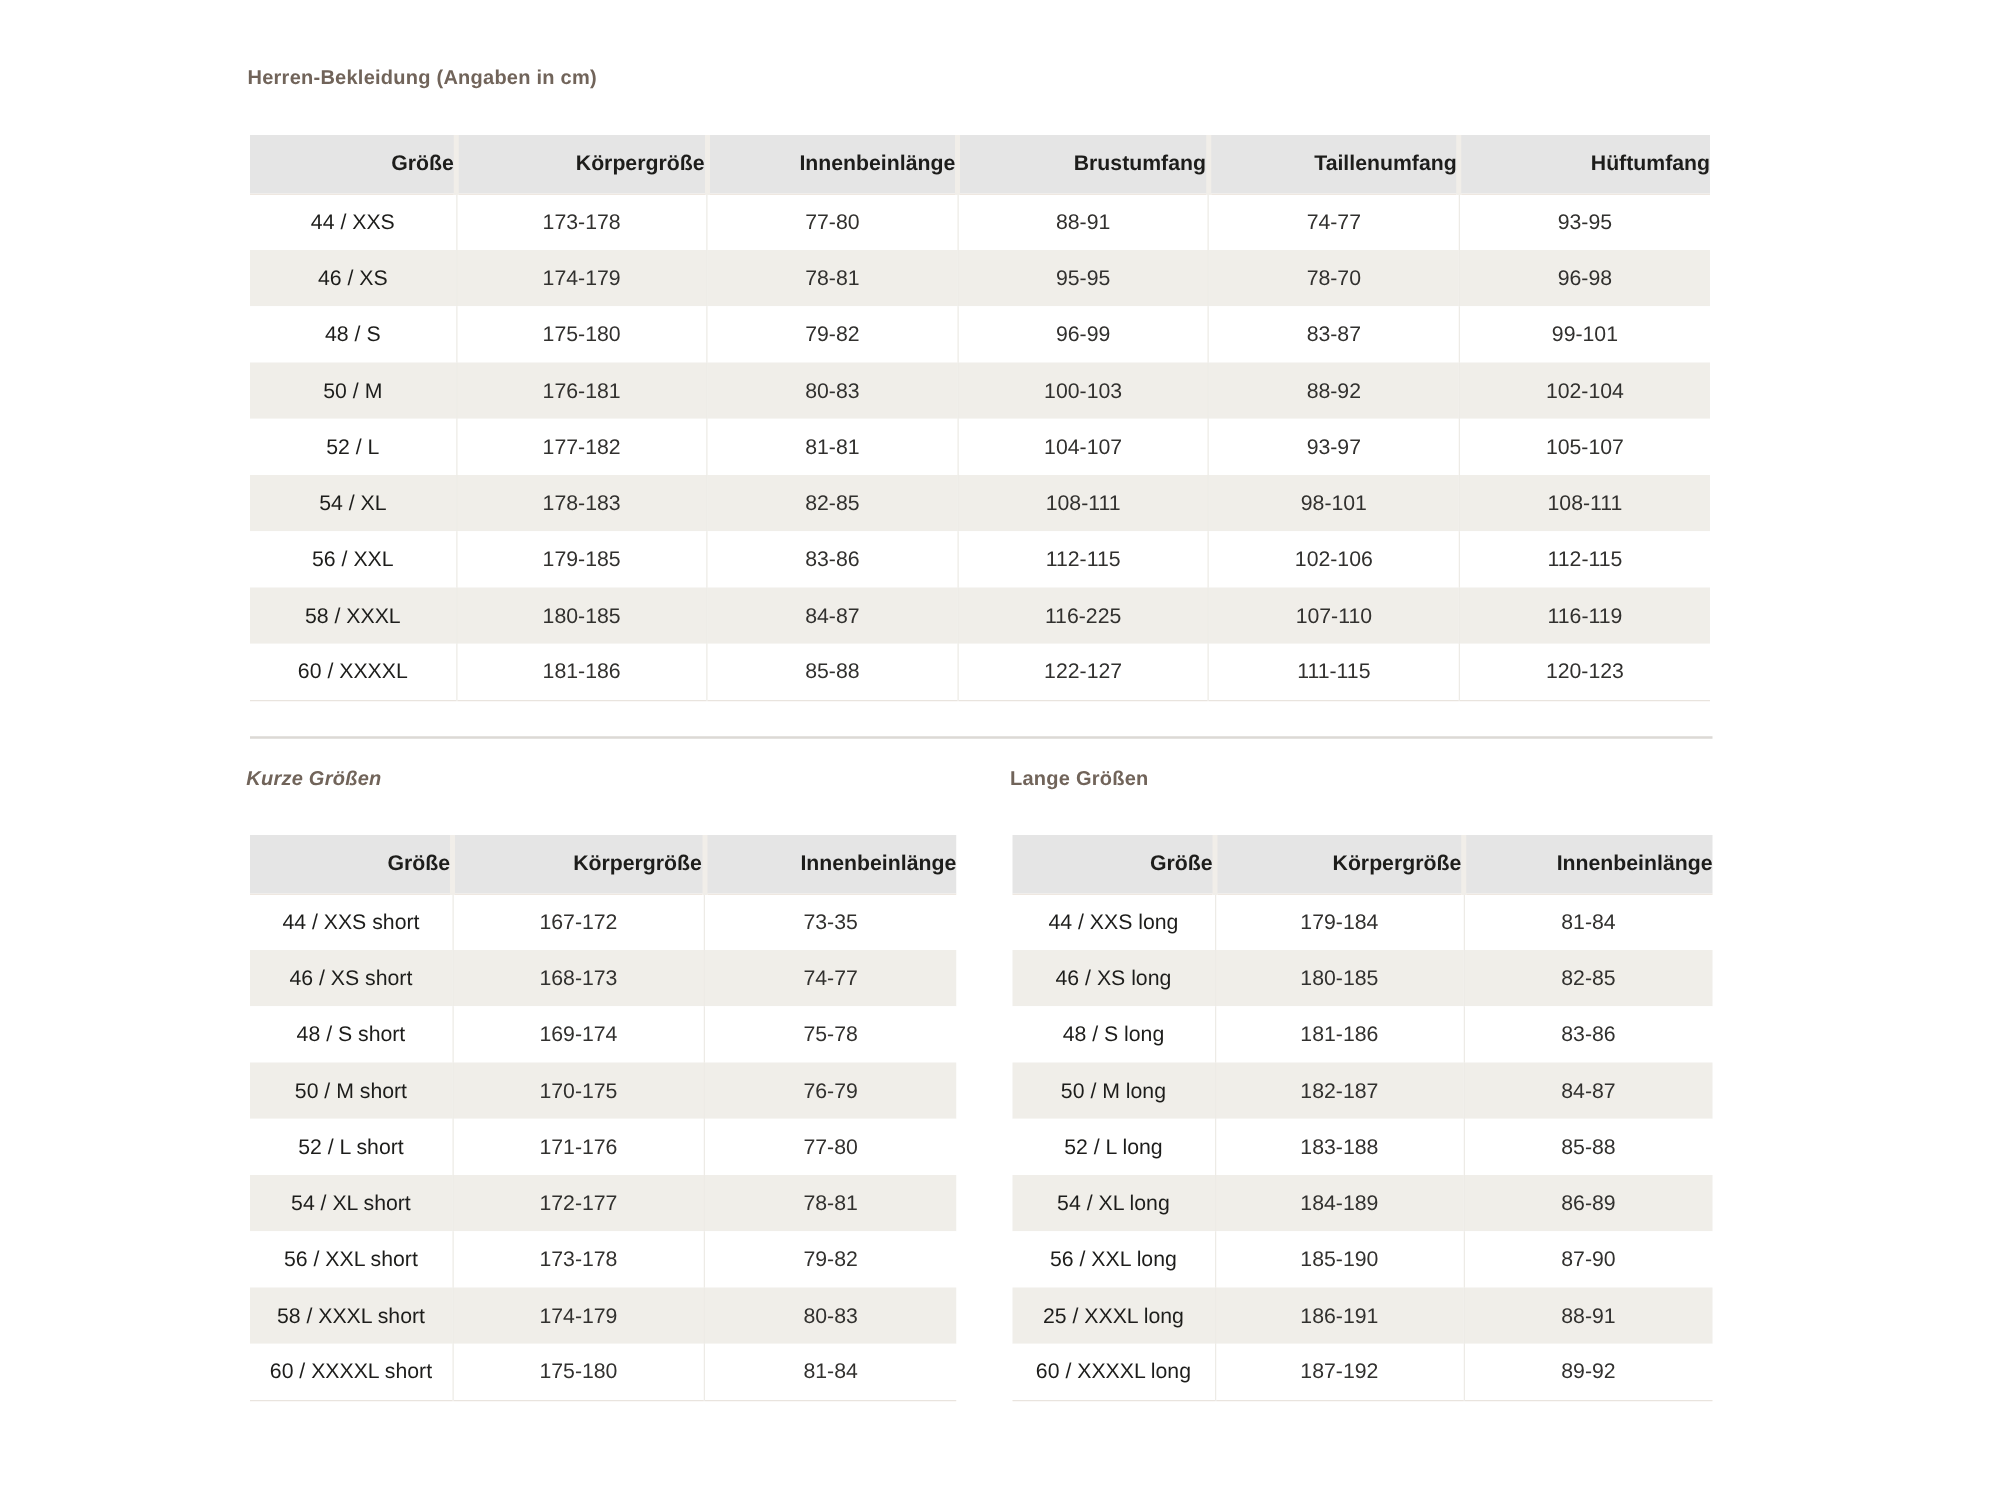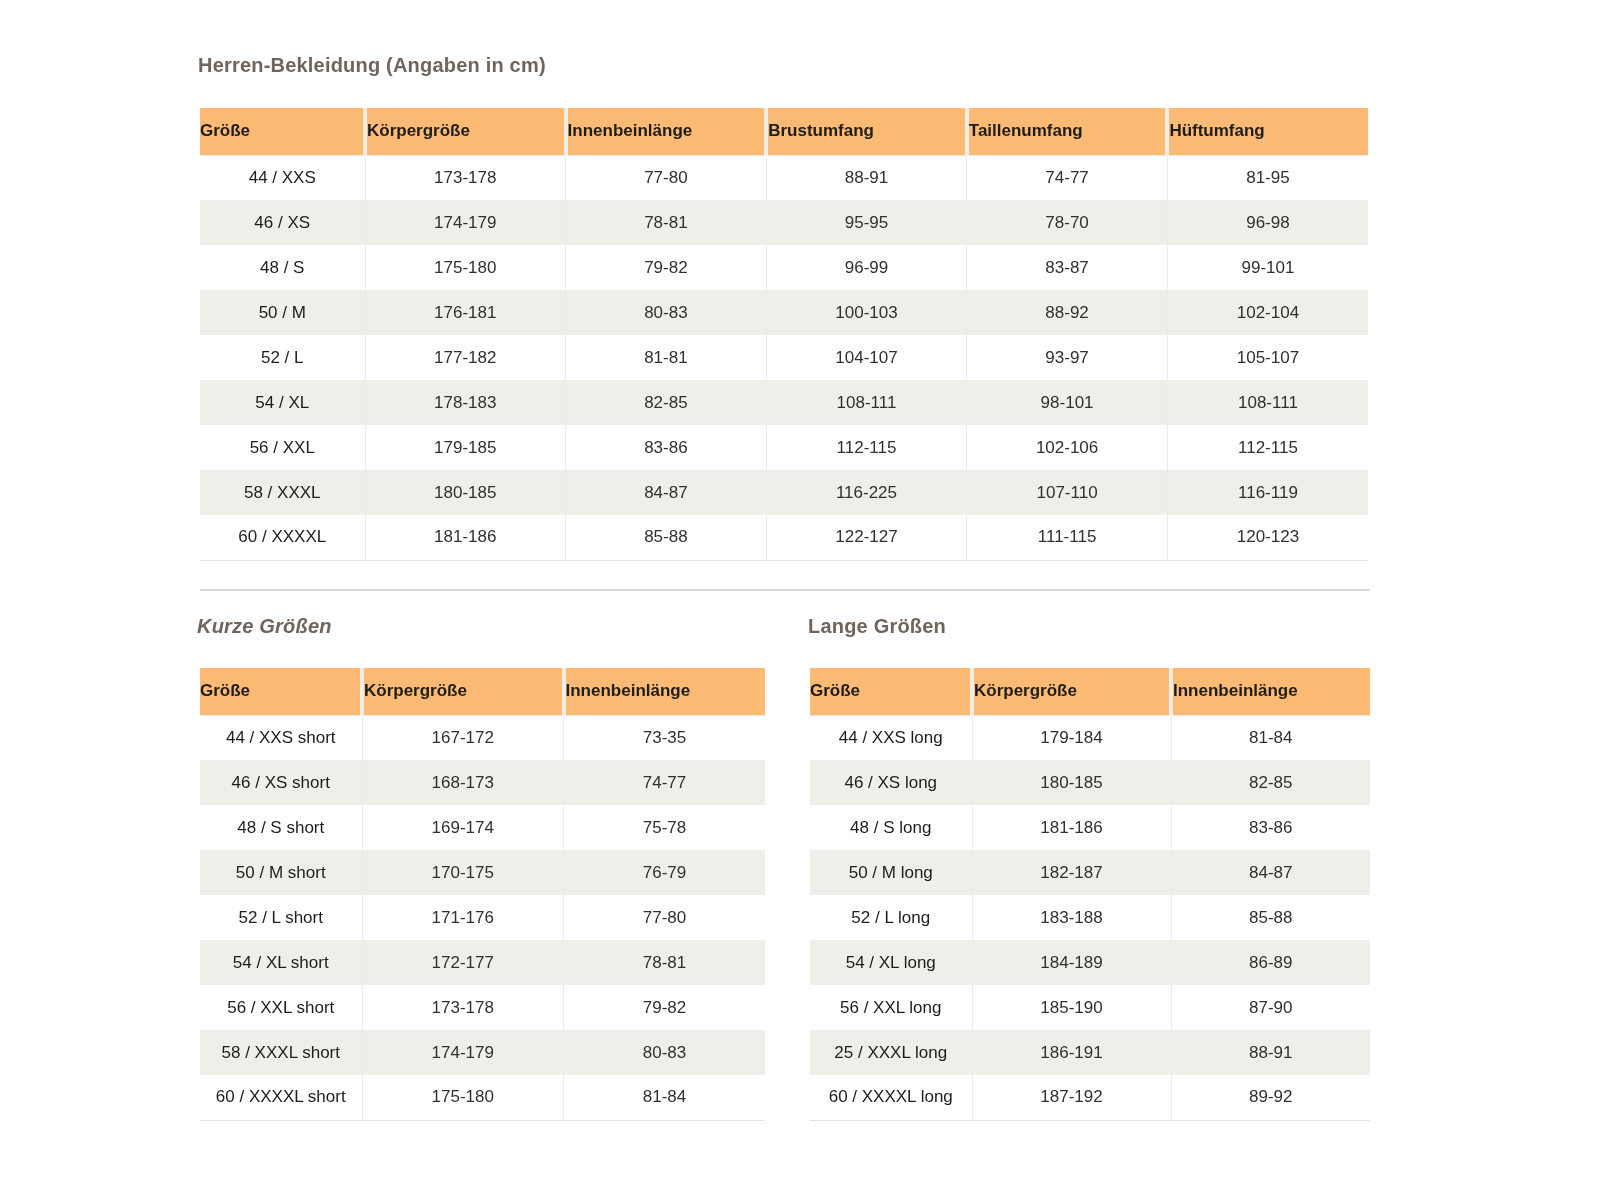--- a/index.html
+++ b/index.html
@@ -7,21 +7,21 @@
   body { font-family: "Liberation Sans", sans-serif; }
   #screen {
     position: relative;
     width: 1600px;
     height: 1200px;
     background: var(--page-bg, #ffffff);
     overflow: hidden;
   }
   .section-title {
     position: absolute;
-    font-size: 20px;
+    font-size: 16px;
     font-weight: bold;
     color: var(--title-color, #71645a);
     letter-spacing: 0.2px;
   }
   #main-title  { left: 198px; top: 54px; }
   #short-title { left: 197px; top: 615px; font-style: italic; }
   #long-title  { left: 808px; top: 615px; }
 
   table.size-table {
     position: absolute;
@@ -31,23 +31,23 @@
   }
   #main-table  { left: 200px; top: 108px; width: 1168px; }
   #short-table { left: 200px; top: 668px; width: 565px;  }
   #long-table  { left: 810px; top: 668px; width: 560px;  }
 
   .size-table th {
     height: 47px;
     font-size: 17px;
     font-weight: bold;
     color: var(--header-text, #1d1d1b);
-    text-align: left;
+    text-align: right;
     vertical-align: middle;
-    background: #fdba74;
+    background: #e5e5e5;
     border-bottom: 1px solid #eee7e0;
   }
   .size-table th + th { border-left: 4px solid #f1eee9; }
 
   .size-table td {
     height: 45px;
     font-size: 17px;
     color: var(--cell-text, #31302e);
     text-align: center;
     vertical-align: middle;
@@ -91,21 +91,21 @@
           <th>Hüftumfang</th>
         </tr>
       </thead>
     <tbody>
         <tr>
           <td>44 / XXS</td>
           <td>173-178</td>
           <td>77-80</td>
           <td>88-91</td>
           <td>74-77</td>
-          <td>81-95</td>
+          <td>93-95</td>
         </tr>
         <tr>
           <td>46 / XS</td>
           <td>174-179</td>
           <td>78-81</td>
           <td>95-95</td>
           <td>78-70</td>
           <td>96-98</td>
         </tr>
         <tr>

